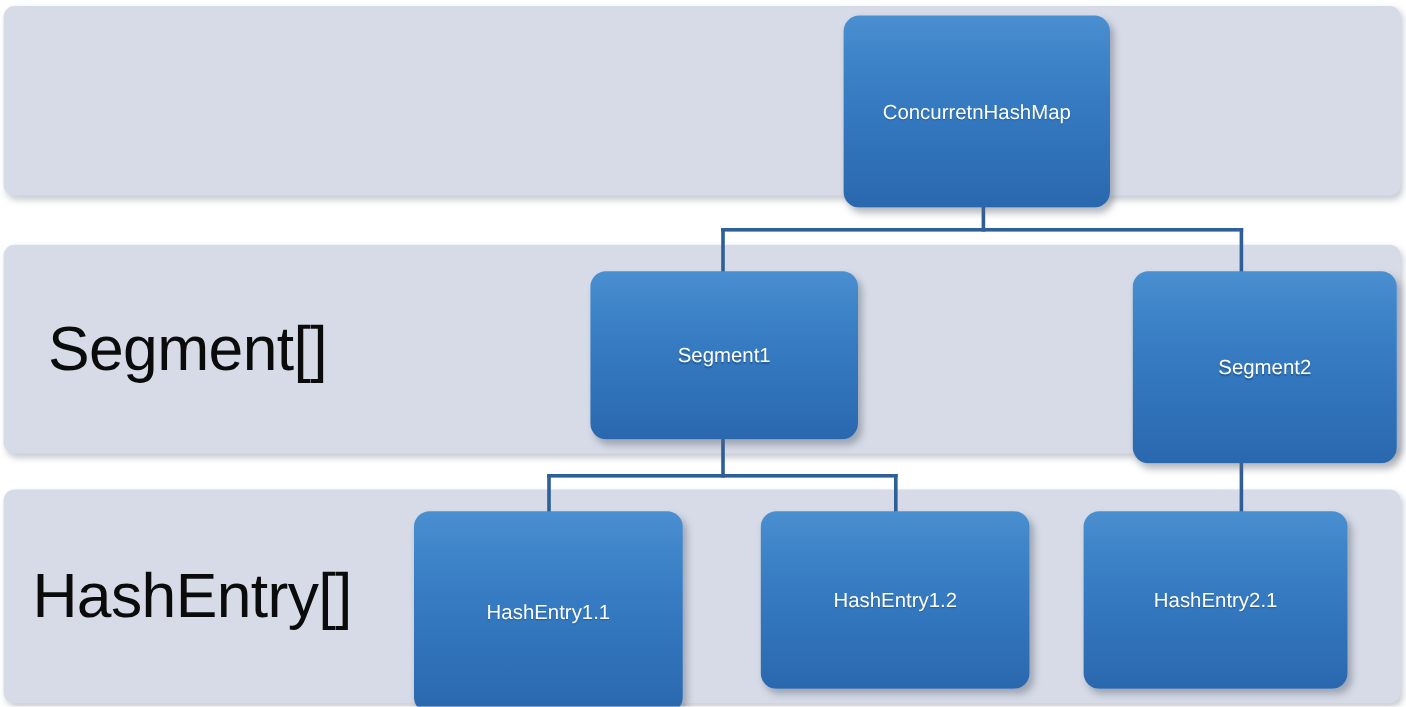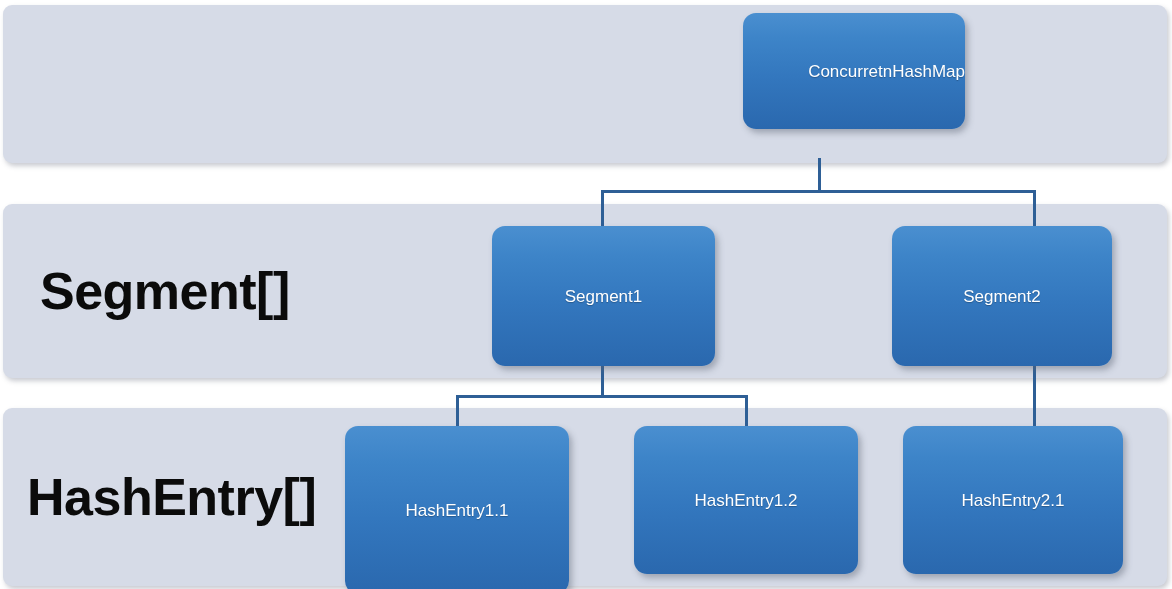--- a/index.html
+++ b/index.html
@@ -25,21 +25,21 @@
     background: #d6dbe7;
     border-radius: 9px;
     box-shadow: 2px 3px 5px rgba(120,126,140,0.40);
     display: flex;
     align-items: center;
   }
   .band-label {
     font-family: "Liberation Sans", sans-serif;
     font-size: 52px;
     color: #0b0b0b;
-    font-weight: 700;
+    font-weight: 400;
     letter-spacing: -0.5px;
     white-space: nowrap;
     line-height: 1;
   }
 
   
   .conn {
     position: absolute;
     background: #2e5f96;
   }
@@ -88,29 +88,29 @@
   <div class="conn v" style="left:601px; top:190px; height:38px;"></div>
   <div class="conn v" style="left:1033px; top:190px; height:38px;"></div>
 
   <div class="conn v" style="left:601px; top:364px; height:34px;"></div>
   <div class="conn h" style="left:456px; top:395px; width:292px;"></div>
   <div class="conn v" style="left:456px; top:395px; height:33px;"></div>
   <div class="conn v" style="left:745px; top:395px; height:33px;"></div>
 
   <div class="conn v" style="left:1033px; top:364px; height:64px;"></div>
 
-  <div class="node" style="left:743px; top:13px; width:222px; height:116px;justify-content:flex-end;">
+  <div class="node" style="left:703px; top:13px; width:222px; height:160px;">
     <span class="node-label">ConcurretnHashMap</span>
   </div>
 
   <div class="node" style="left:492px; top:226px; width:223px; height:140px;">
     <span class="node-label">Segment1</span>
   </div>
 
-  <div class="node" style="left:892px; top:226px; width:220px; height:140px;">
+  <div class="node" style="left:944px; top:226px; width:220px; height:160px;">
     <span class="node-label">Segment2</span>
   </div>
 
   <div class="node" style="left:345px; top:426px; width:224px; height:168px;">
     <span class="node-label">HashEntry1.1</span>
   </div>
 
   <div class="node" style="left:634px; top:426px; width:224px; height:148px;text-align:right;">
     <span class="node-label">HashEntry1.2</span>
   </div>

